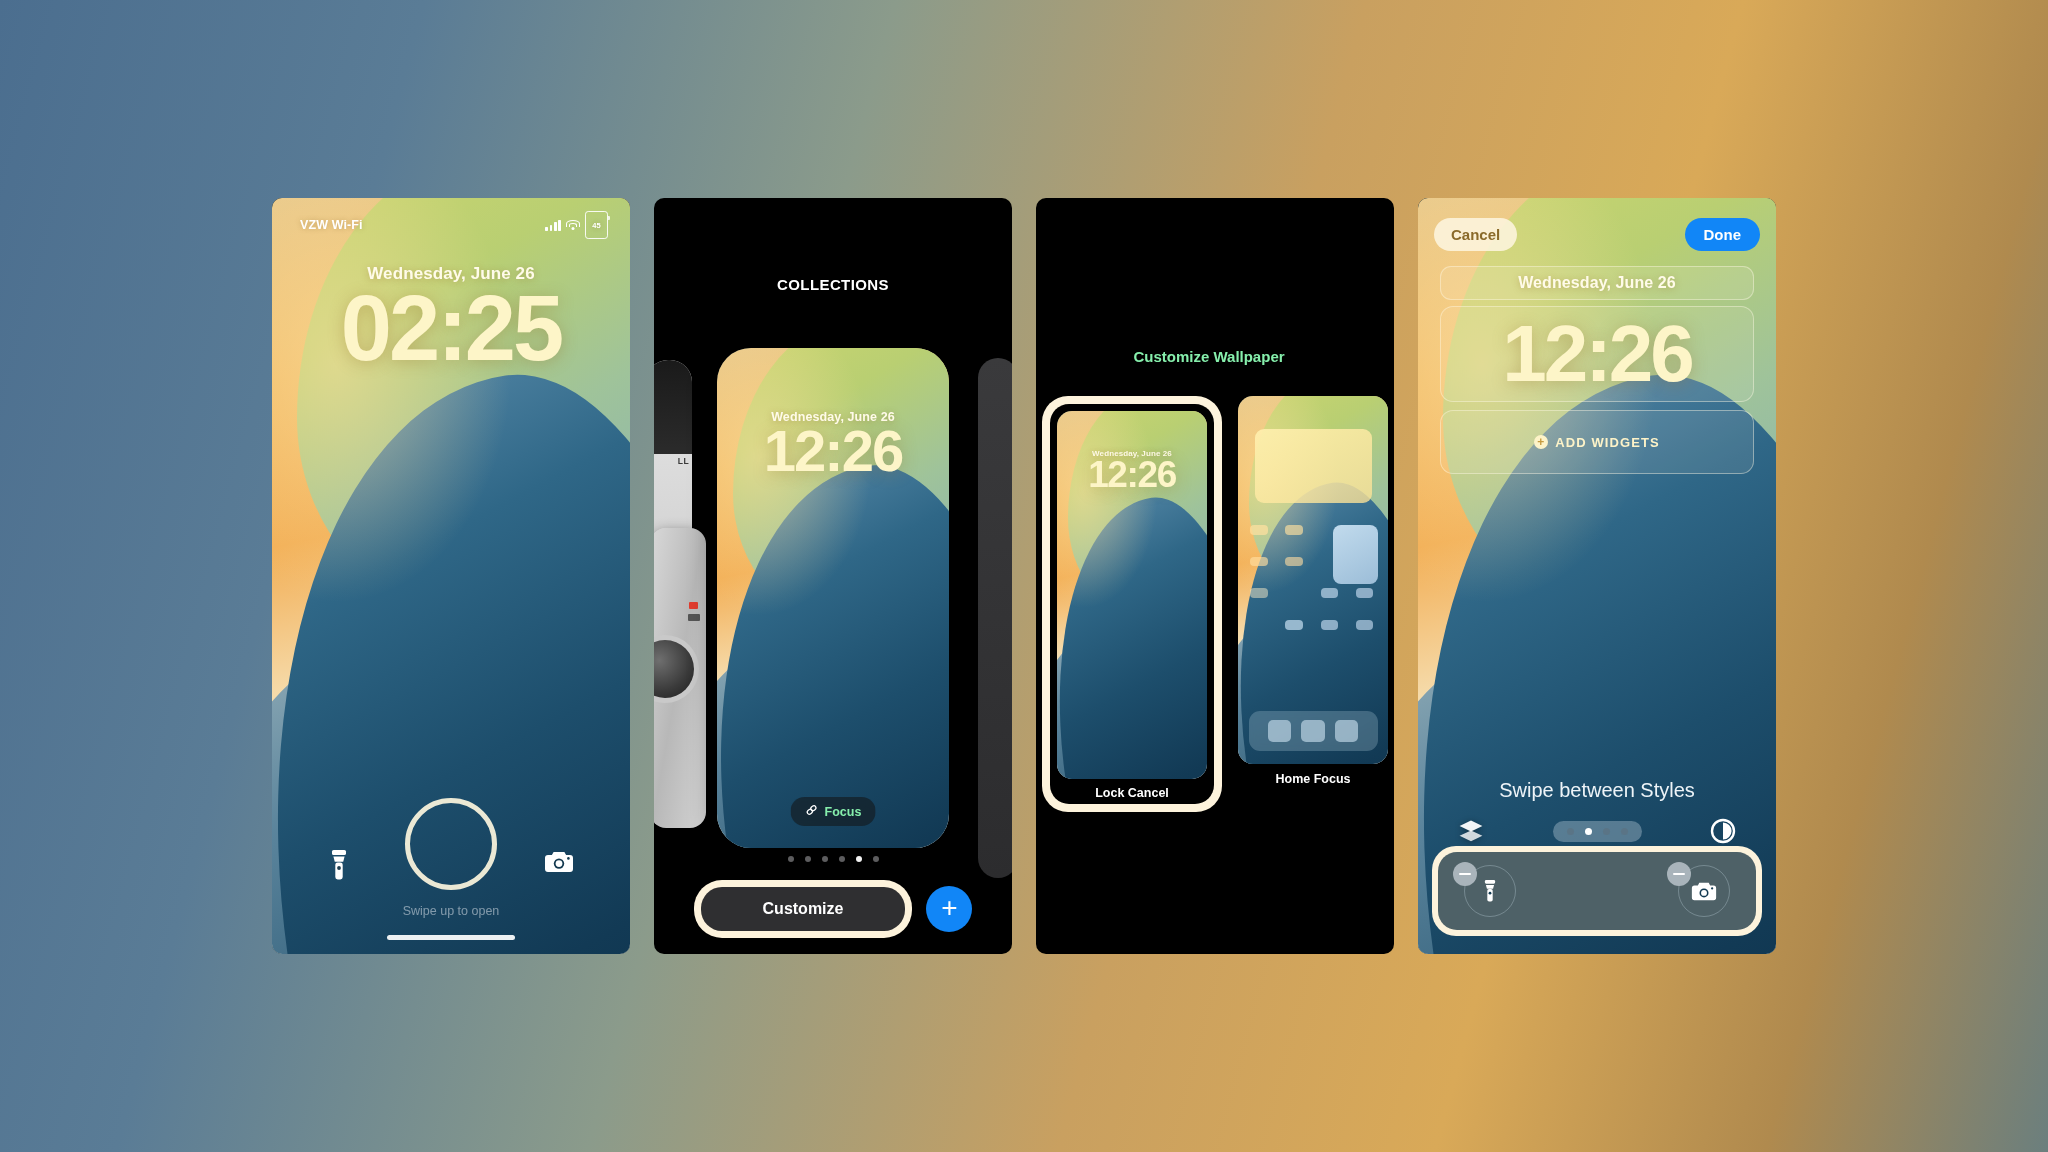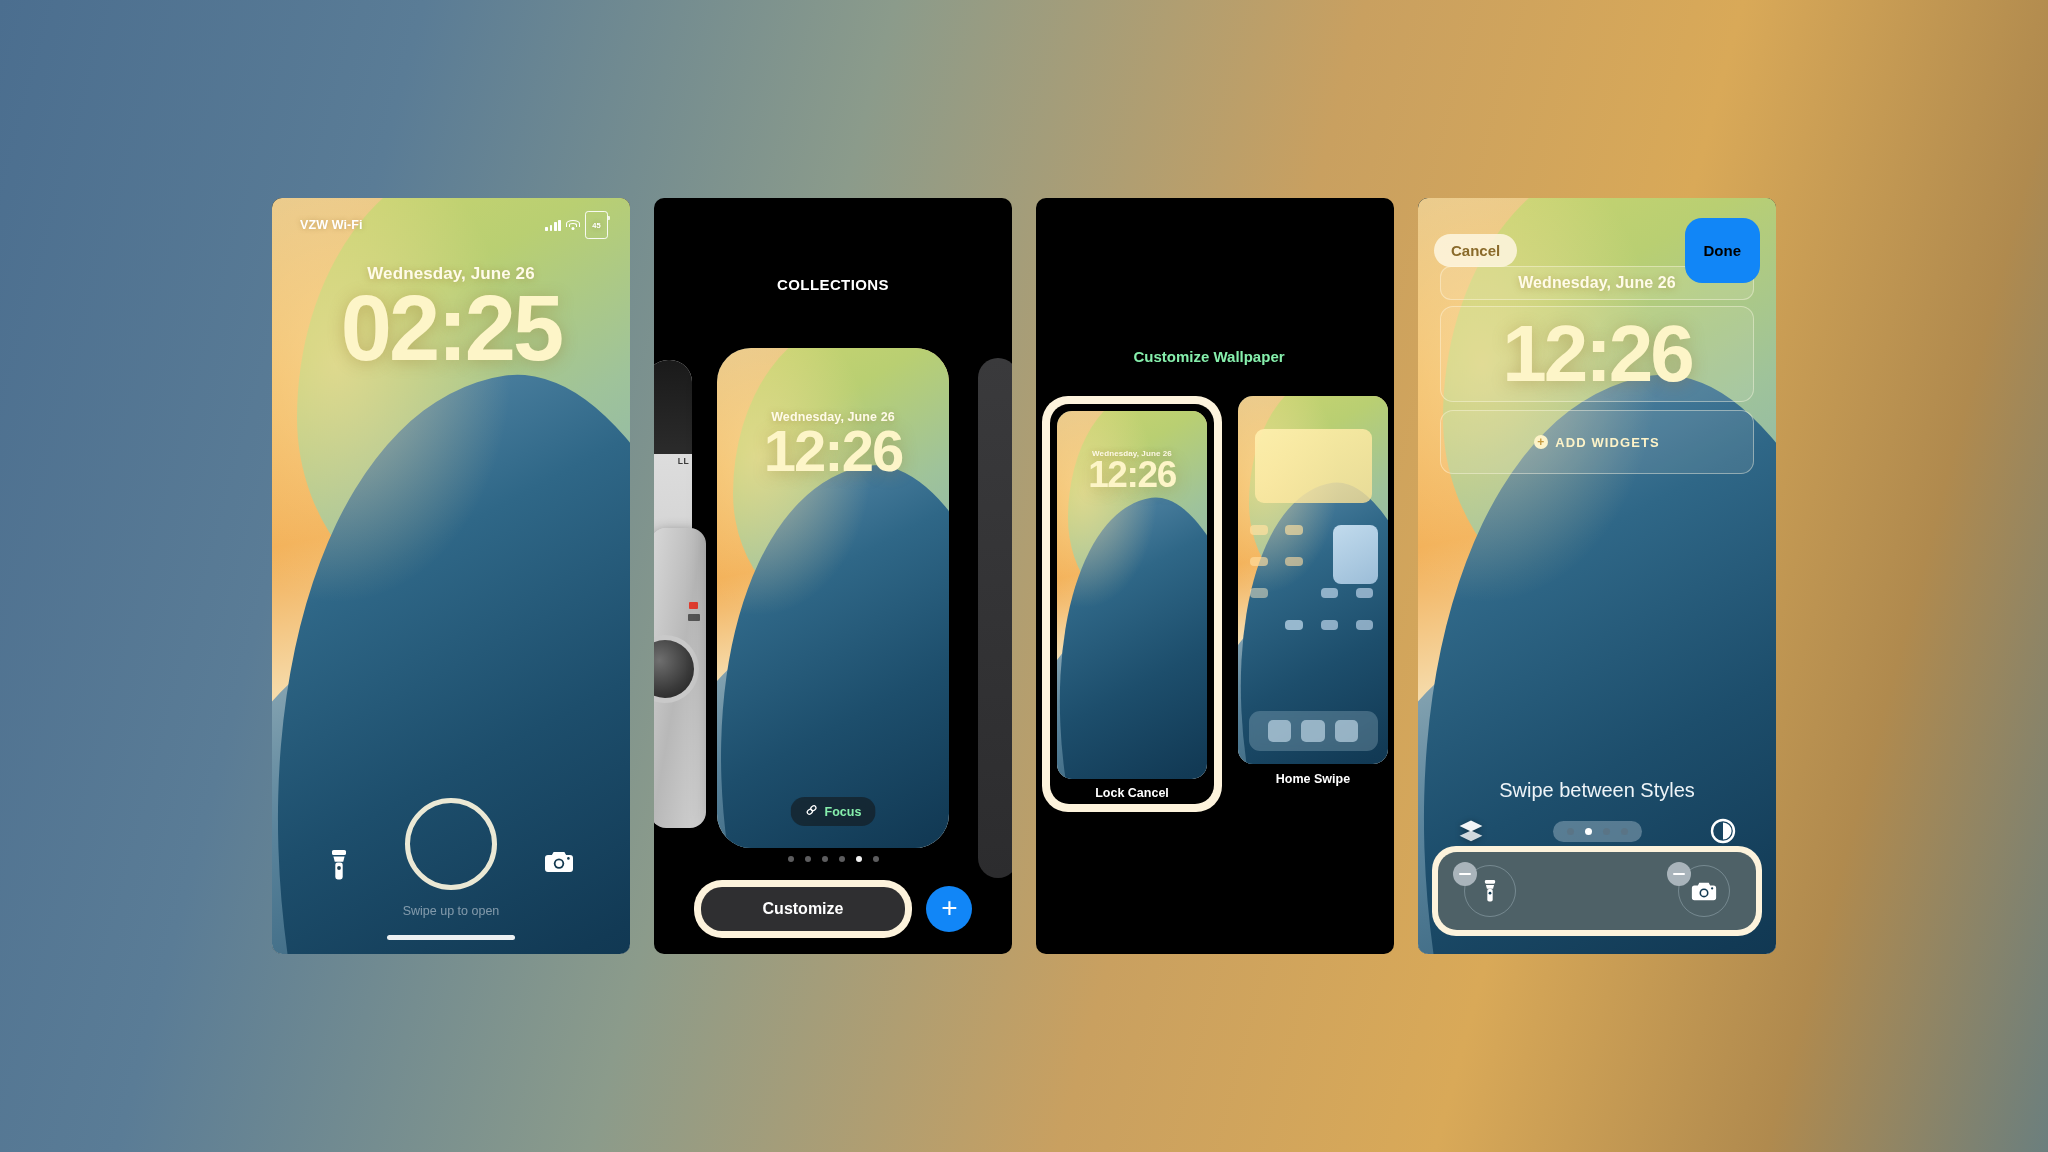--- a/index.html
+++ b/index.html
@@ -179,22 +179,22 @@
     border-radius:11px; background:rgba(190,215,228,.26); backdrop-filter:blur(3px);
     display:flex; align-items:center; justify-content:center; gap:8%; }
   .hs-dock i { display:block; width:18%; height:56%; border-radius:5px;
     background:rgba(205,226,240,.62); }
 
   
   .p4 .topbar { position:absolute; top:20px; left:0; right:0;
     display:flex; align-items:center; justify-content:space-between; padding:0 16px; z-index:5; }
   .p4 .cancel { padding:8px 17px; border-radius:17px; background:rgba(253,245,222,.88);
     color:#8a6a2a; font-size:15px; font-weight:600; }
-  .p4 .done { padding:24px 19px; border-radius:17px; background:#1186f7;
-    color:#000000; font-size:15px; font-weight:600; }
+  .p4 .done { padding:8px 19px; border-radius:17px; background:#1186f7;
+    color:#ffffff; font-size:15px; font-weight:600; }
   .p4 .datebox { position:absolute; top:68px; left:22px; right:22px; height:34px;
     border-radius:11px; border:1px solid rgba(255,250,230,.42);
     background:rgba(255,250,230,.12); display:flex; align-items:center; justify-content:center; }
   .p4 .datebox .lock-date { font-size:16px; }
   .p4 .timebox { position:absolute; top:108px; left:22px; right:22px; height:96px;
     border-radius:13px; border:1px solid rgba(255,250,230,.42);
     background:rgba(255,250,230,.10); display:flex; align-items:center; justify-content:center; }
   .p4 .timebox .lock-time { font-size:80px; }
   .p4 .widgetbox { position:absolute; top:212px; left:22px; right:22px; height:64px;
     border-radius:13px; border:1px solid rgba(255,250,230,.42);
@@ -389,21 +389,21 @@
             <div class="hs-cell" style="left:28%;top:54%;background:rgba(196,220,238,.72)"></div>
             <div class="hs-cell" style="left:56%;top:54%;background:rgba(188,212,234,.7)"></div>
             <div class="hs-cell" style="left:84%;top:54%;background:rgba(184,208,230,.7)"></div>
           </div>
           <div class="hs-dock">
               <i></i>
               <i></i>
               <i></i>
             </div>
         </div>
-        <div class="caption cap-plain">Home Swipe</div>
+        <div class="caption cap-plain">Home Focus</div>
       </div>
 
     </div>
   </div>
 
   <div class="phone p4">
     <div class="wall">
       <div class="sky"></div>
         <div class="hill"></div>
         <div class="dune2"></div>

